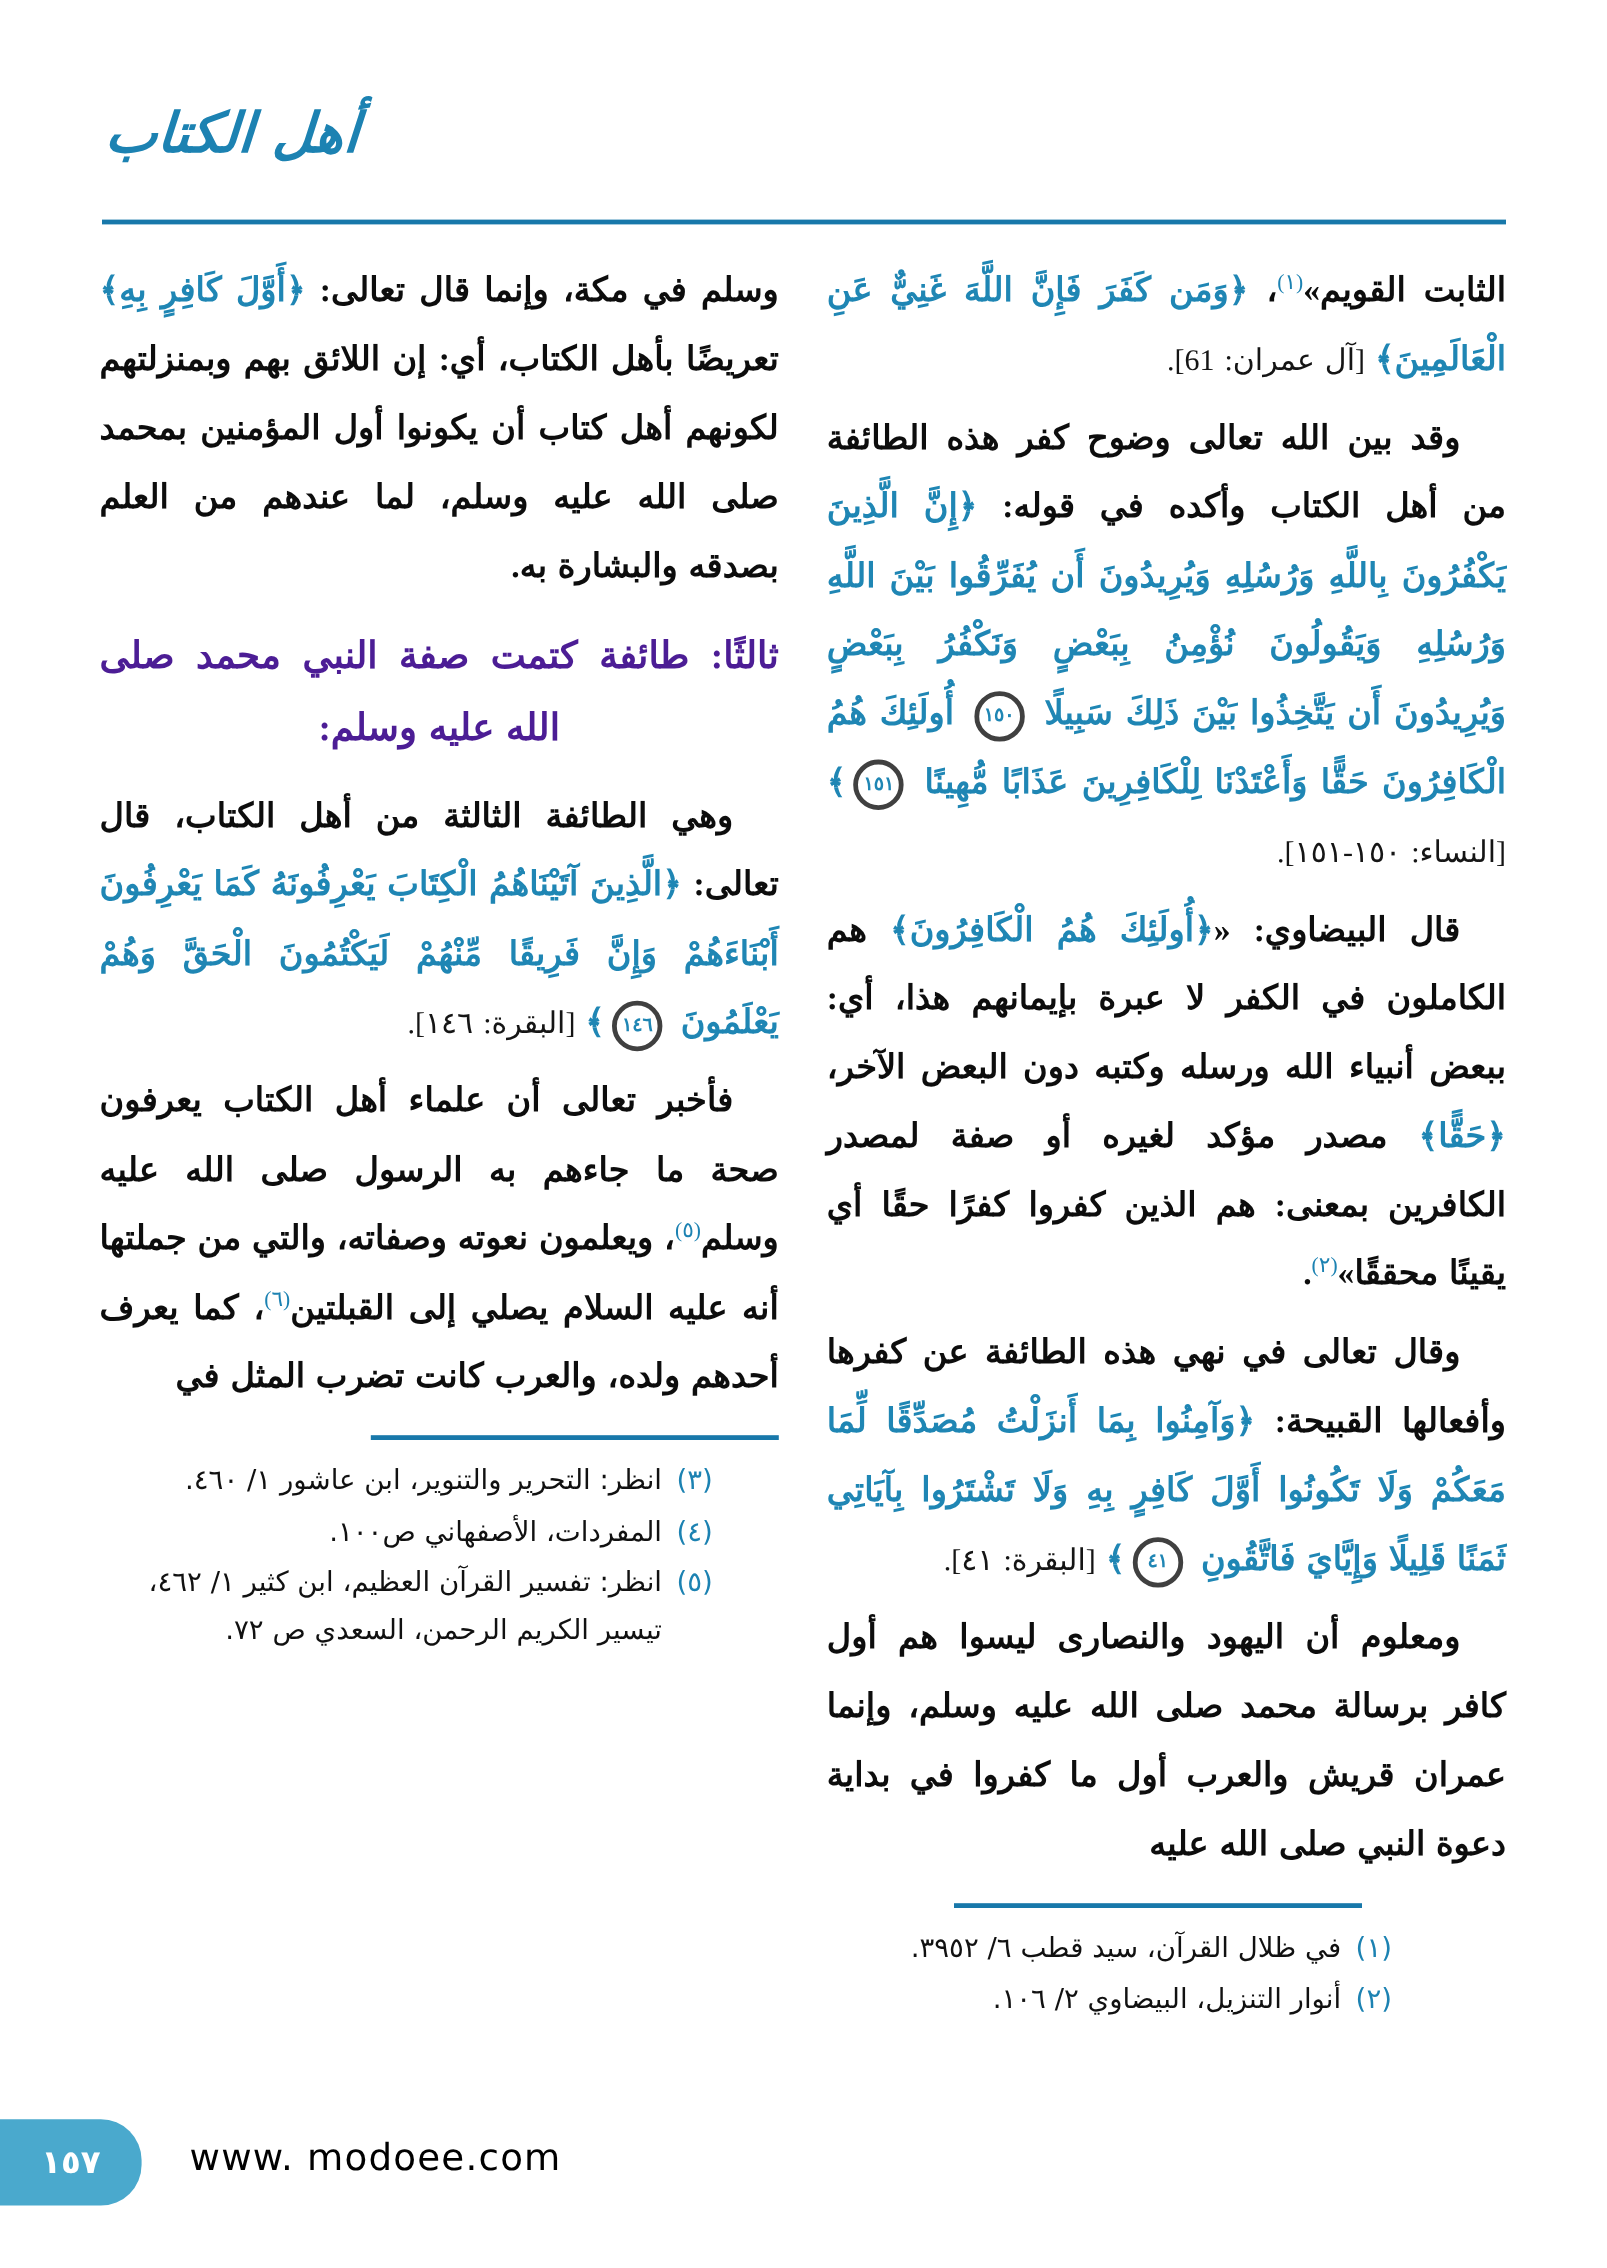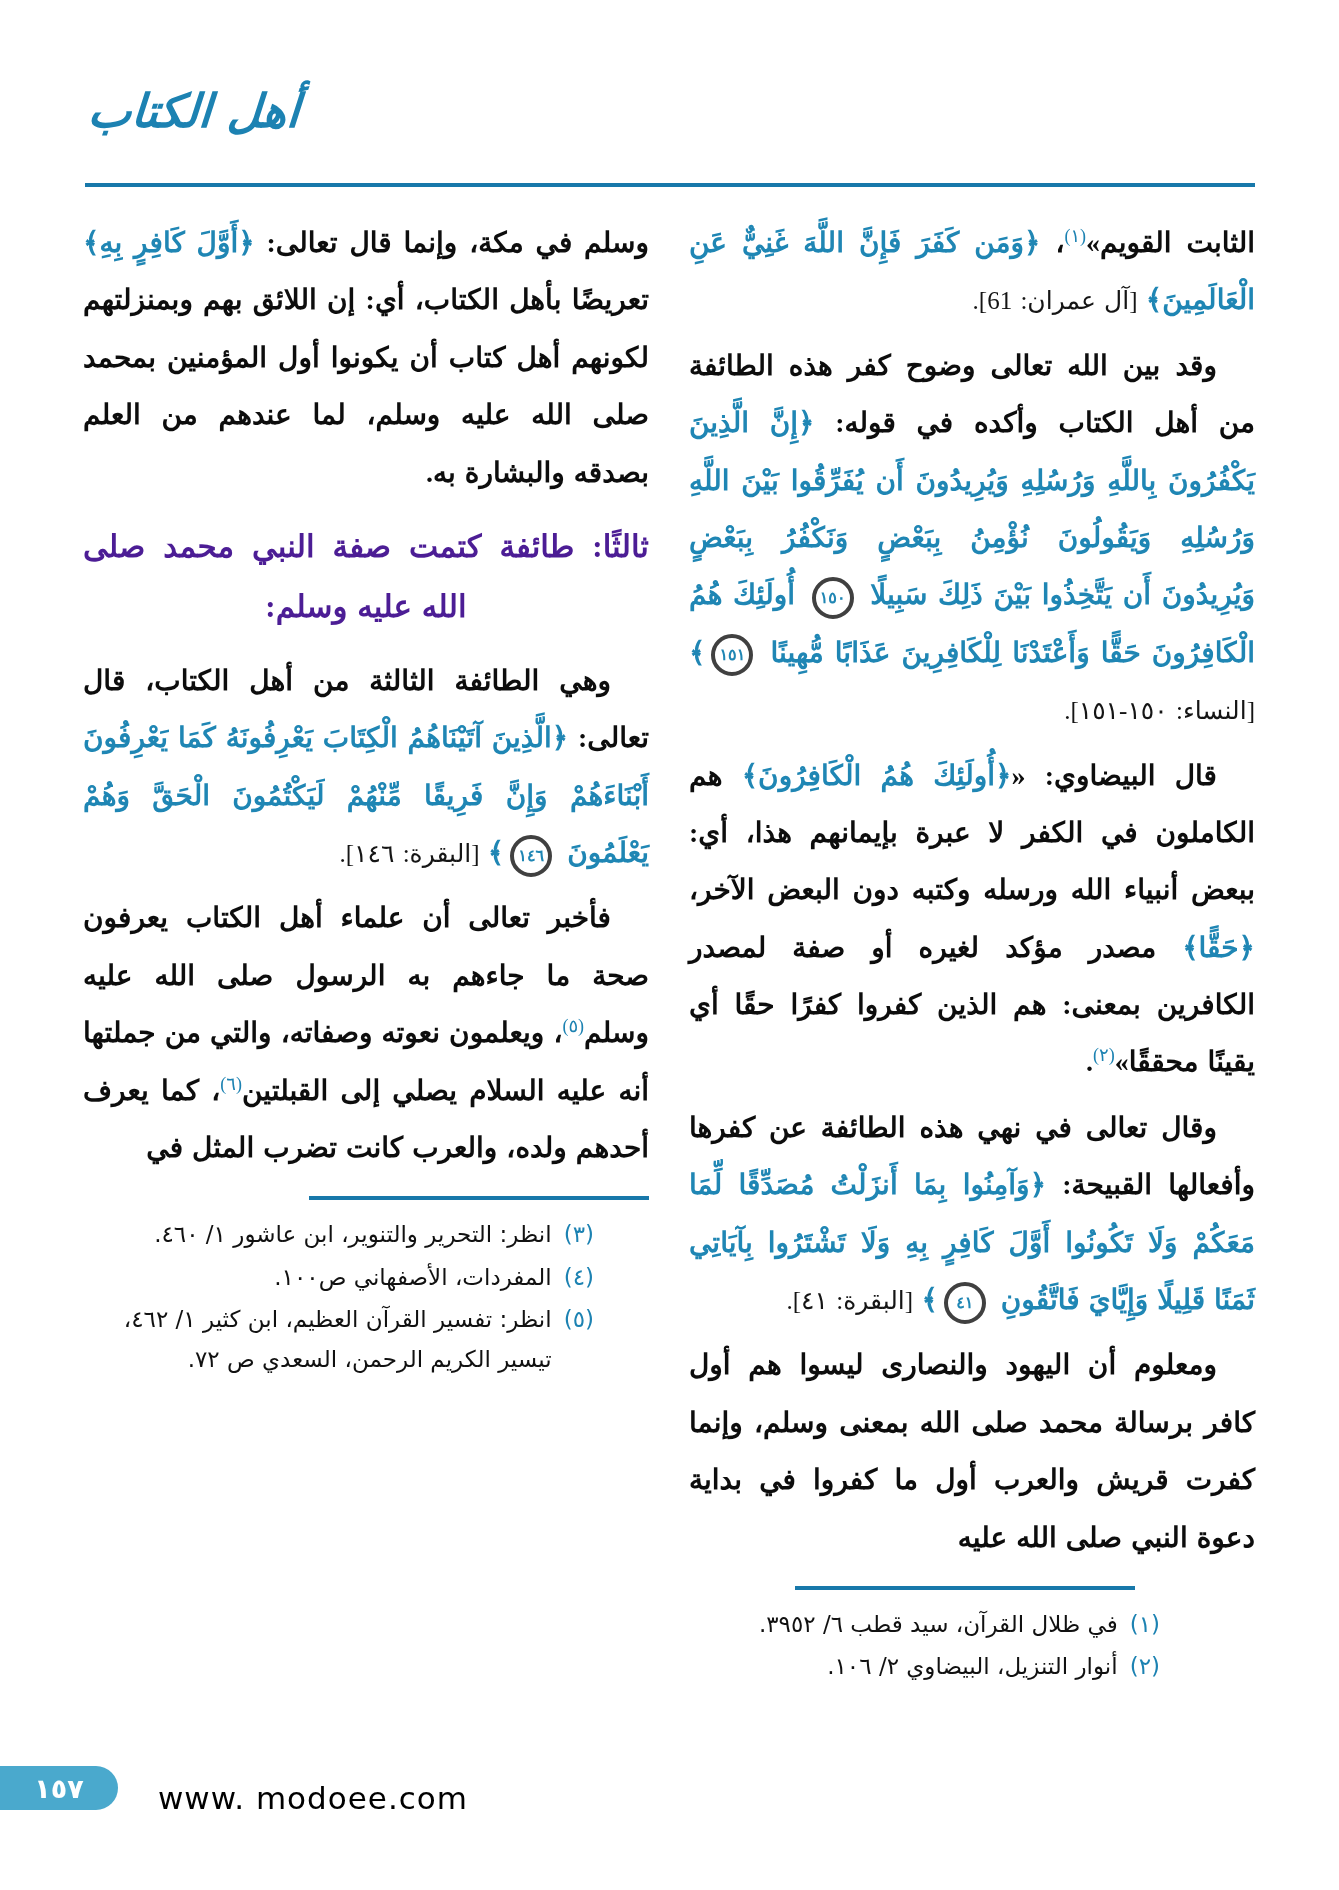--- a/index.html
+++ b/index.html
@@ -106,21 +106,21 @@
     line-height:1.75;
     margin-bottom:2px;
     text-align:right;
   }
   .fn-num{color:#1c82b2;flex:0 0 auto;}
   .fn-text{flex:1 1 auto;}
   
   .page-badge{
     position:absolute;
     left:0;top:1766px;
-    width:118px;height:44px;
+    width:118px;height:72px;
     background:#4aa9cd;
     border-radius:0 34px 34px 0;
     display:flex;align-items:center;justify-content:center;
     color:#ffffff;
     font-size:27px;font-weight:700;
   }
   .site{
     position:absolute;
     left:158px;top:1780px;
     color:#000000;
@@ -141,21 +141,21 @@
   </header>
 
   <main class="columns">
 
     <section class="column right-col">
       <div class="blocks">
           <p class="para"><span class="seg-body">الثابت القويم»</span><span class="seg-fnref">(١)</span><span class="seg-body">، </span><span class="seg-quran">﴿وَمَن كَفَرَ فَإِنَّ اللَّهَ غَنِيٌّ عَنِ الْعَالَمِينَ﴾</span><span class="seg-ref"> [آل عمران: 61].</span></p>
           <p class="para indent"><span class="seg-body">وقد بين الله تعالى وضوح كفر هذه الطائفة من أهل الكتاب وأكده في قوله: </span><span class="seg-quran">﴿إِنَّ الَّذِينَ يَكْفُرُونَ بِاللَّهِ وَرُسُلِهِ وَيُرِيدُونَ أَن يُفَرِّقُوا بَيْنَ اللَّهِ وَرُسُلِهِ وَيَقُولُونَ نُؤْمِنُ بِبَعْضٍ وَنَكْفُرُ بِبَعْضٍ وَيُرِيدُونَ أَن يَتَّخِذُوا بَيْنَ ذَلِكَ سَبِيلًا </span><span class="ayah-circle">١٥٠</span><span class="seg-quran"> أُولَئِكَ هُمُ الْكَافِرُونَ حَقًّا وَأَعْتَدْنَا لِلْكَافِرِينَ عَذَابًا مُّهِينًا </span><span class="ayah-circle">١٥١</span><span class="seg-quran">﴾</span><span class="seg-ref"> [النساء: ١٥٠-١٥١].</span></p>
           <p class="para indent"><span class="seg-body">قال البيضاوي: «</span><span class="seg-quran">﴿أُولَئِكَ هُمُ الْكَافِرُونَ﴾</span><span class="seg-body"> هم الكاملون في الكفر لا عبرة بإيمانهم هذا، أي: ببعض أنبياء الله ورسله وكتبه دون البعض الآخر، </span><span class="seg-quran">﴿حَقًّا﴾</span><span class="seg-body"> مصدر مؤكد لغيره أو صفة لمصدر الكافرين بمعنى: هم الذين كفروا كفرًا حقًا أي يقينًا محققًا»</span><span class="seg-fnref">(٢)</span><span class="seg-body">.</span></p>
           <p class="para indent"><span class="seg-body">وقال تعالى في نهي هذه الطائفة عن كفرها وأفعالها القبيحة: </span><span class="seg-quran">﴿وَآمِنُوا بِمَا أَنزَلْتُ مُصَدِّقًا لِّمَا مَعَكُمْ وَلَا تَكُونُوا أَوَّلَ كَافِرٍ بِهِ وَلَا تَشْتَرُوا بِآيَاتِي ثَمَنًا قَلِيلًا وَإِيَّايَ فَاتَّقُونِ </span><span class="ayah-circle">٤١</span><span class="seg-quran">﴾</span><span class="seg-ref"> [البقرة: ٤١].</span></p>
-          <p class="para indent"><span class="seg-body">ومعلوم أن اليهود والنصارى ليسوا هم أول كافر برسالة محمد صلى الله بمعنى وسلم، وإنما كفرت قريش والعرب أول ما كفروا في بداية دعوة النبي صلى الله عليه</span></p>
+          <p class="para indent"><span class="seg-body">ومعلوم أن اليهود والنصارى ليسوا هم أول كافر برسالة محمد صلى الله عليه وسلم، وإنما عمران قريش والعرب أول ما كفروا في بداية دعوة النبي صلى الله عليه</span></p>
         </div>
       <div class="footnotes">
         <div class="fn-rule"></div>
         <div class="fn-list">
             <div class="footnote">
               <span class="fn-num">(١)</span>
               <span class="fn-text">في ظلال القرآن، سيد قطب ٦/ ٣٩٥٢.</span>
             </div>
             <div class="footnote">
               <span class="fn-num">(٢)</span>

